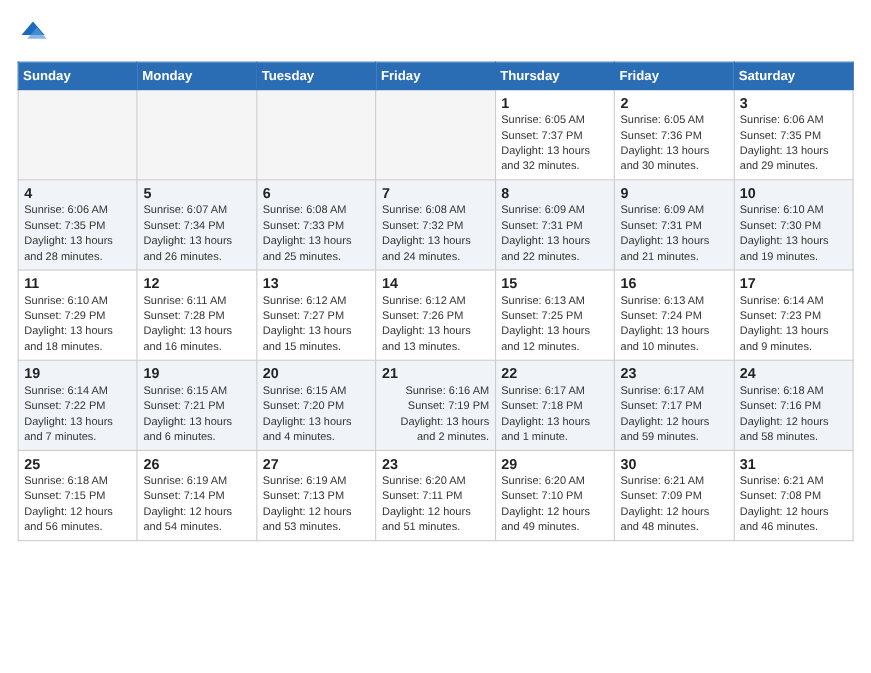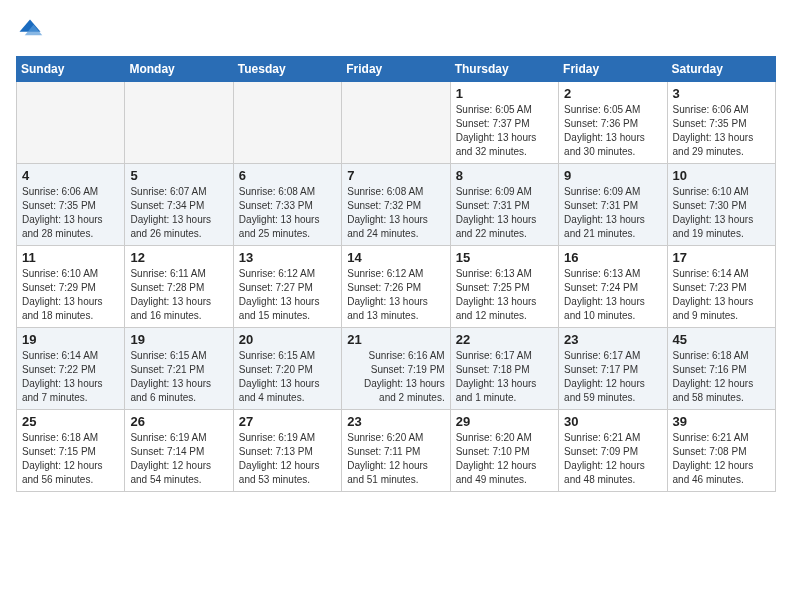--- a/index.html
+++ b/index.html
@@ -302,21 +302,21 @@
 and 1 minute.</div>
         </td>
         <td>
           <span class="day-number">23</span>
           <div class="day-info" style="white-space: pre-line;">Sunrise: 6:17 AM
 Sunset: 7:17 PM
 Daylight: 12 hours
 and 59 minutes.</div>
         </td>
         <td>
-          <span class="day-number">45</span>
+          <span class="day-number">24</span>
           <div class="day-info" style="white-space: pre-line;">Sunrise: 6:18 AM
 Sunset: 7:16 PM
 Daylight: 12 hours
 and 58 minutes.</div>
         </td>
       </tr>
       <tr class="row-odd">
         <td>
           <span class="day-number">25</span>
           <div class="day-info" style="white-space: pre-line;">Sunrise: 6:18 AM
@@ -353,21 +353,21 @@
 and 49 minutes.</div>
         </td>
         <td>
           <span class="day-number">30</span>
           <div class="day-info" style="white-space: pre-line;">Sunrise: 6:21 AM
 Sunset: 7:09 PM
 Daylight: 12 hours
 and 48 minutes.</div>
         </td>
         <td>
-          <span class="day-number">39</span>
+          <span class="day-number">31</span>
           <div class="day-info" style="white-space: pre-line;">Sunrise: 6:21 AM
 Sunset: 7:08 PM
 Daylight: 12 hours
 and 46 minutes.</div>
         </td>
       </tr>
     </tbody>
 </table>
 
 </body></html>

